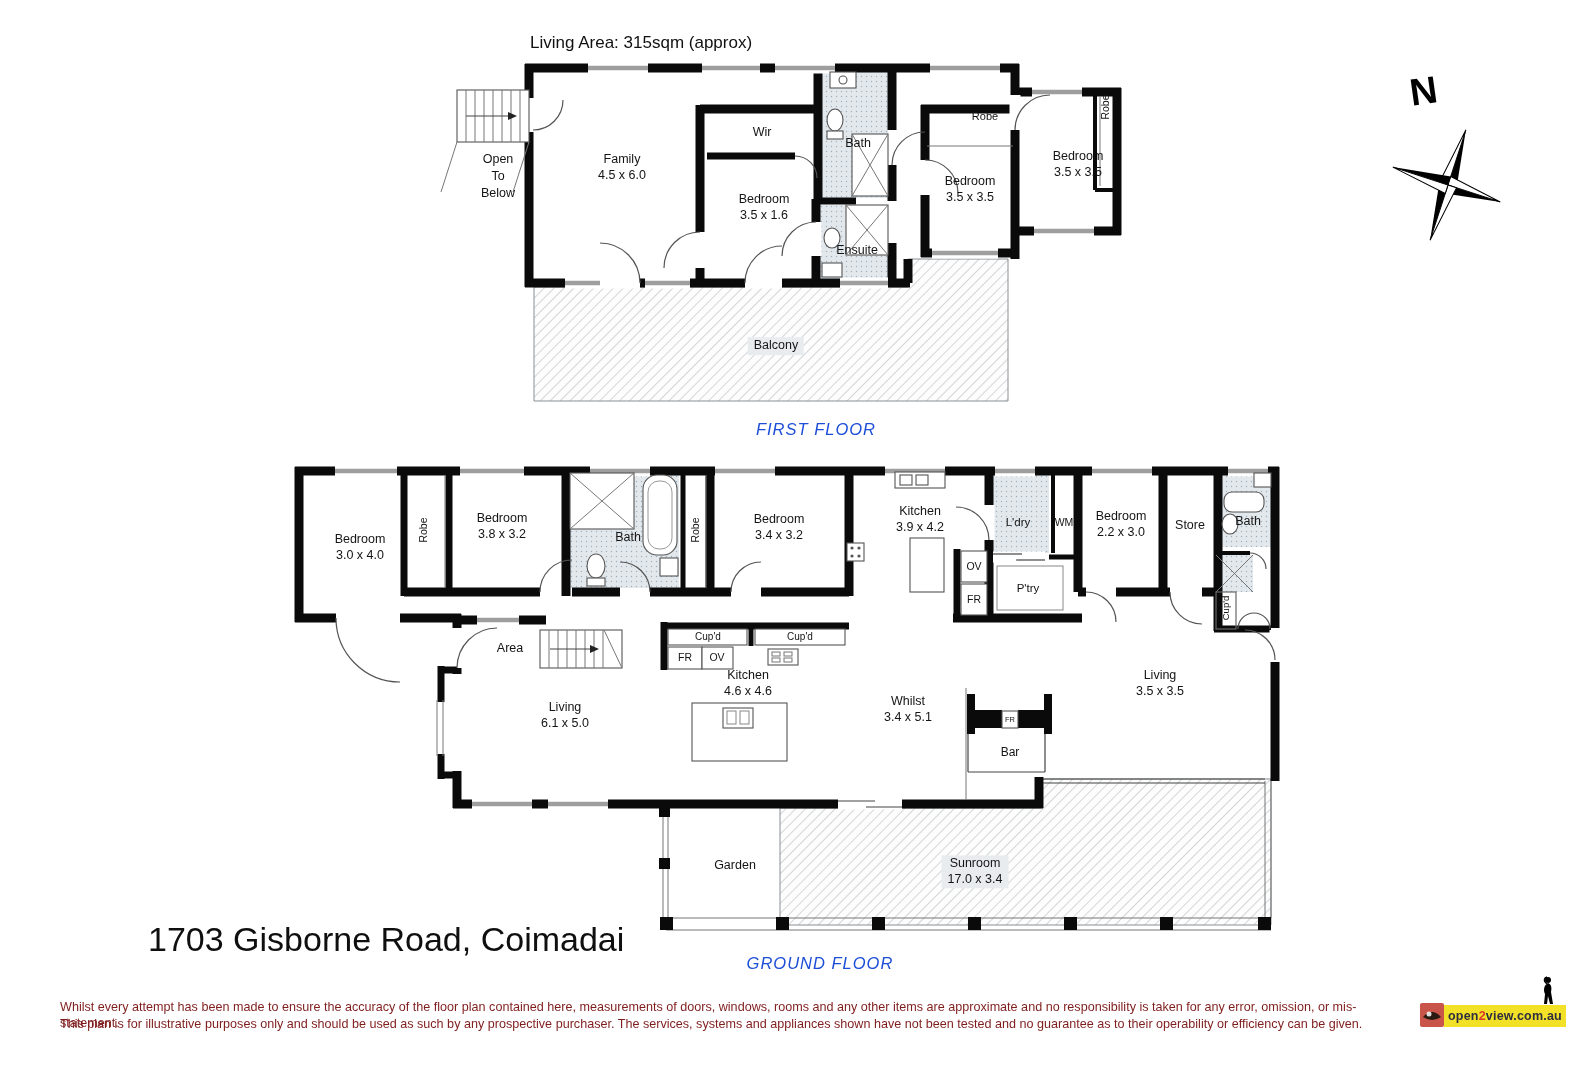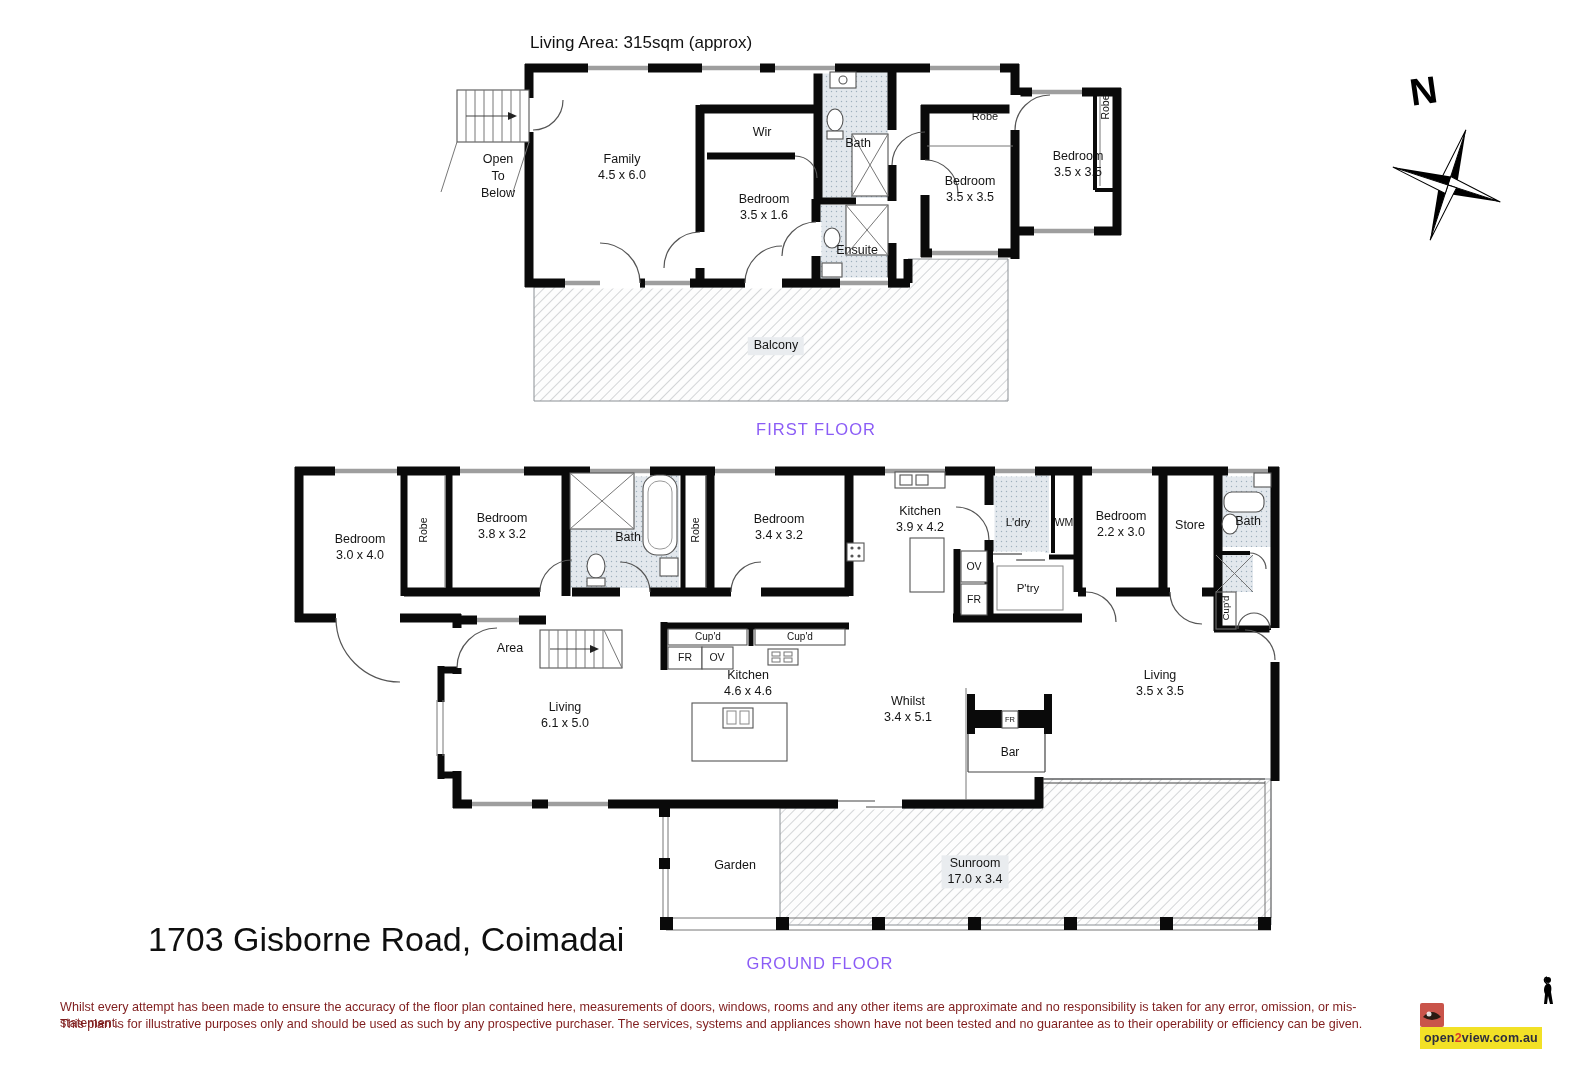--- a/index.html
+++ b/index.html
@@ -5,27 +5,27 @@
   html,body{margin:0;padding:0;background:#ffffff;}
   .page{position:relative;width:1593px;height:1080px;background:#fff;overflow:hidden;
         font-family:"Liberation Sans","DejaVu Sans",sans-serif;color:#111;border-radius:27px;}
   .abs{position:absolute;}
   .title{position:absolute;left:530px;top:33px;font-size:17px;color:#111;}
   .lbl{position:absolute;transform:translate(-50%,-50%);text-align:center;font-size:12.5px;
        line-height:1.25;color:#141414;white-space:nowrap;}
   .lbl .dims{font-size:12.5px;}
   .vert{transform:translate(-50%,-50%) rotate(-90deg);}
   .chip{background:#e9ecef;padding:1px 6px;}
-  .floorcap{position:absolute;transform:translate(-50%,-50%);font-size:16.5px;letter-spacing:1px;color:#8b5cf6;}
+  .floorcap{position:absolute;transform:translate(-50%,-50%);font-size:16.5px;letter-spacing:1px;color:#1d4ed8;font-style:italic;}
   .address{position:absolute;left:148px;top:920px;font-size:34px;color:#0f0f0f;text-align:right;}
   .disc{position:absolute;left:60px;width:1330px;font-size:12.6px;color:#7f1d1d;line-height:16px;}
   .compass-n{position:absolute;left:1410px;top:70px;font-size:38px;font-weight:bold;color:#000;
              transform:rotate(-8deg);}
   .logo{position:absolute;left:1420px;top:982px;width:150px;height:48px;}
-  .logo-band{position:absolute;left:0;top:21px;display:flex;align-items:flex-start;flex-direction:column;}
+  .logo-band{position:absolute;left:0;top:21px;display:flex;align-items:flex-end;}
   .logo-sq{width:24px;height:24px;}
   .logo-text{background:#f2e126;height:22px;display:flex;align-items:center;padding:0 4px;
              font-size:12.5px;font-weight:bold;color:#2e2e3e;letter-spacing:0.2px;}
   .logo-text .two{color:#d93a2b;}
   .fig{position:absolute;left:115px;top:-6px;}
   
   .w{stroke:#0a0a0a;fill:none;}
   .t1{stroke:#444;stroke-width:1.2;fill:none;}
   .t2{stroke:#777;stroke-width:1;fill:none;}
   .wg{stroke:#fff;stroke-width:11;}

